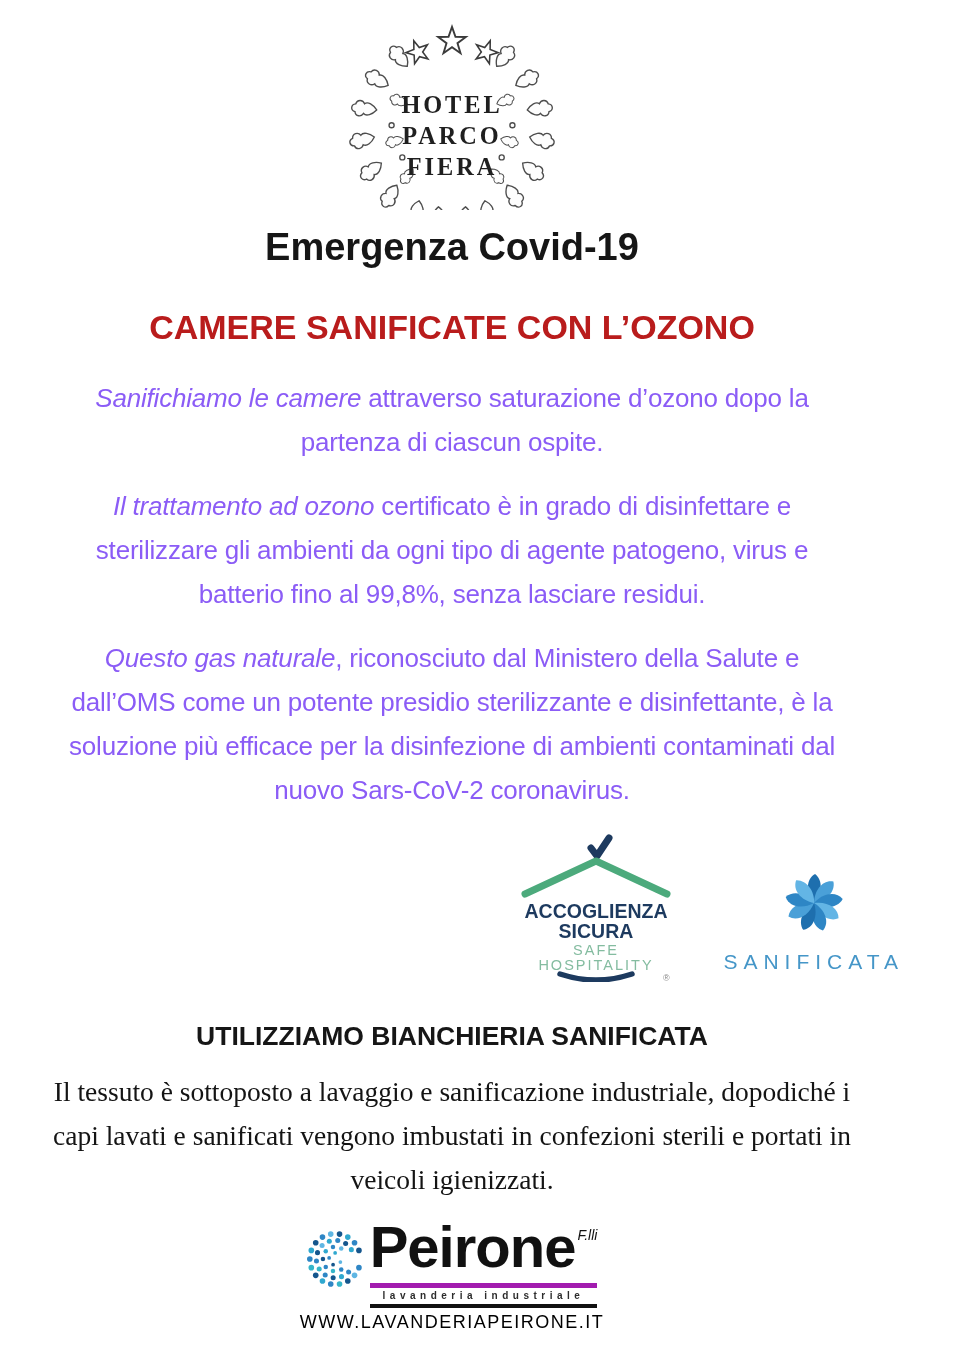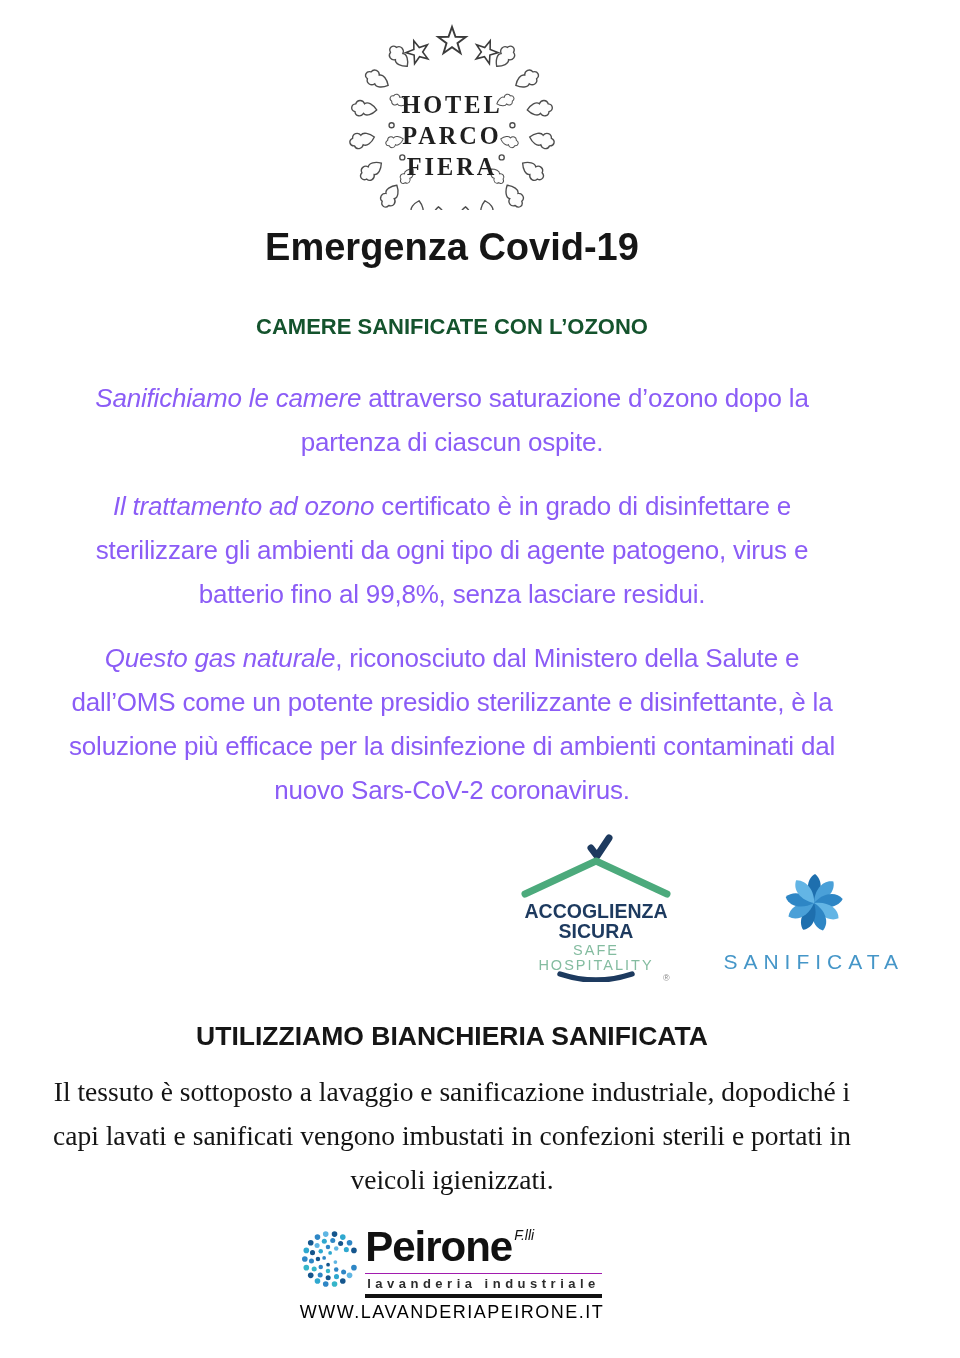--- a/index.html
+++ b/index.html
@@ -13,21 +13,21 @@
   }
   .page { width:904px; height:1358px; padding-top:20px; text-align:center; }
 
   
   .hotel-logo { line-height:0; }
   .hotel-logo svg { width:212px; height:190px; }
   .wreath-text { font-family:"Liberation Serif", serif; font-weight:bold; letter-spacing:3px; fill:#1f1f1f; }
 
   
   .title { font-size:38px; font-weight:bold; margin:14px 0 0; line-height:46px; color:#161616; }
-  .subtitle { font-size:22px; font-weight:bold; margin:40px 0 16px; line-height:34px; color:#14532d; }
+  .subtitle { font-size:34px; font-weight:bold; margin:40px 0 16px; line-height:34px; color:#b91c1c; }
   .heading2 { font-size:26.5px; font-weight:bold; margin:36px 0 0; line-height:36px; color:#161616; }
 
   
   .para {
     width:800px; margin:20px auto 0;
     font-size:26px; line-height:44px; letter-spacing:-0.2px;
     color:#8b5cf6;
   }
   .para.first { margin-top:32px; }
   .para .lead { font-style:italic; }
@@ -52,28 +52,28 @@
     font-size:21px; letter-spacing:6px; color:#4596c8; font-weight:normal;
   }
 
   
   .peirone { margin-top:22px; display:flex; flex-direction:column; align-items:center; }
   .peirone-logo { display:flex; align-items:flex-start; }
   .peirone-emblem svg { width:60px; height:66px; margin-right:3px; margin-top:2px; }
   .peirone-wordcol { display:flex; flex-direction:column; }
   .peirone-wordline { display:flex; align-items:flex-start; }
   .peirone-brand {
-    font-size:42px; font-weight:bold; letter-spacing:-1px; color:#111;
+    font-size:58px; font-weight:bold; letter-spacing:-1px; color:#111;
     line-height:46px;
   }
   .peirone-suffix { font-size:14px; font-style:italic; font-weight:normal; color:#111; margin:3px 0 0 2px; }
   .peirone-bar {
-    border-top:1px solid #a21caf; border-bottom:4px solid #111;
-    padding:2px 2px 3px; margin-top:3px;
-    font-size:13px; letter-spacing:4.5px; color:#2c2c2c; font-weight:bold;
+    border-top:5px solid #a21caf; border-bottom:4px solid #111;
+    padding:2px 2px 3px; margin-top:13px;
+    font-size:10px; letter-spacing:4.5px; color:#2c2c2c; font-weight:bold;
     white-space:nowrap;
   }
   .peirone-site { margin-top:4px; font-size:18px; letter-spacing:1.5px; color:#000000; }
 </style>
 </head>
 <body>
 
 <div class="page">
 
   <div class="hotel-logo">

